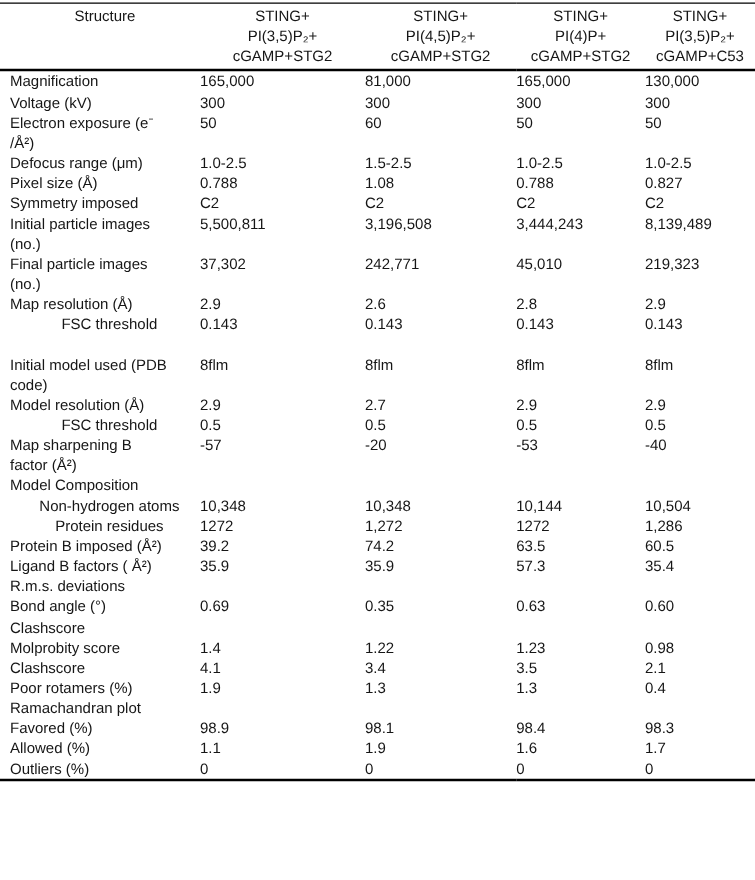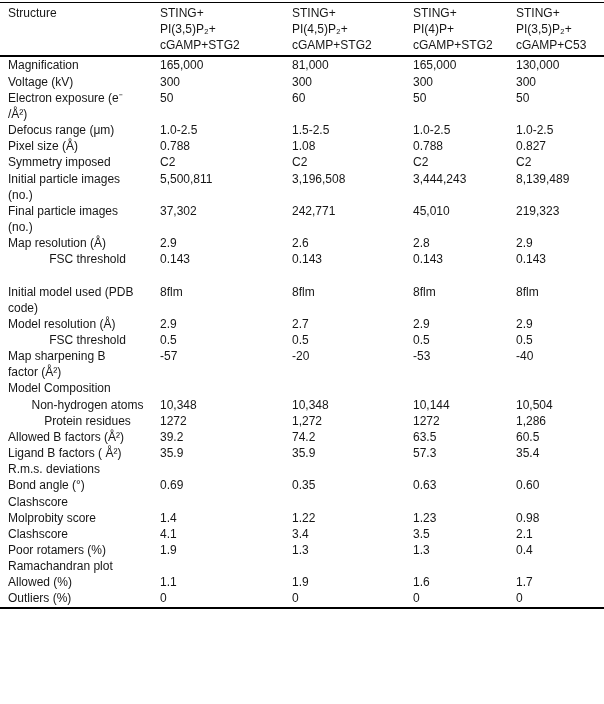--- a/index.html
+++ b/index.html
@@ -38,20 +38,21 @@
     padding: 0;
     margin: 0;
     white-space: pre-line;
     line-height: 16.15px;
     overflow: hidden;
   }
   thead th {
     border-bottom: 2px solid #000;
     padding-top: 2px;
     padding-bottom: 2px;
+    text-align: center;
   }
   thead th.label-cell, tbody th {
     padding-left: 8px;
   }
   tbody th.indent {
     padding-left: 15px;
     text-align: center;
   }
   tr.spacer th, tr.spacer td {
     height: 16px;
@@ -212,21 +213,21 @@
           <td>10,504</td>
         </tr>
         <tr>
           <th class="indent">Protein residues</th>
           <td>1272</td>
           <td>1,272</td>
           <td>1272</td>
           <td>1,286</td>
         </tr>
         <tr>
-          <th>Allowed B factors (Å²)</th>
+          <th>Protein B imposed (Å²)</th>
           <td>39.2</td>
           <td>74.2</td>
           <td>63.5</td>
           <td>60.5</td>
         </tr>
         <tr>
           <th>Ligand B factors ( Å²)</th>
           <td>35.9</td>
           <td>35.9</td>
           <td>57.3</td>
@@ -275,20 +276,27 @@
           <td>0.4</td>
         </tr>
         <tr>
           <th>Ramachandran plot</th>
           <td></td>
           <td></td>
           <td></td>
           <td></td>
         </tr>
         <tr>
+          <th>Favored (%)</th>
+          <td>98.9</td>
+          <td>98.1</td>
+          <td>98.4</td>
+          <td>98.3</td>
+        </tr>
+        <tr>
           <th>Allowed (%)</th>
           <td>1.1</td>
           <td>1.9</td>
           <td>1.6</td>
           <td>1.7</td>
         </tr>
         <tr>
           <th>Outliers (%)</th>
           <td>0</td>
           <td>0</td>

